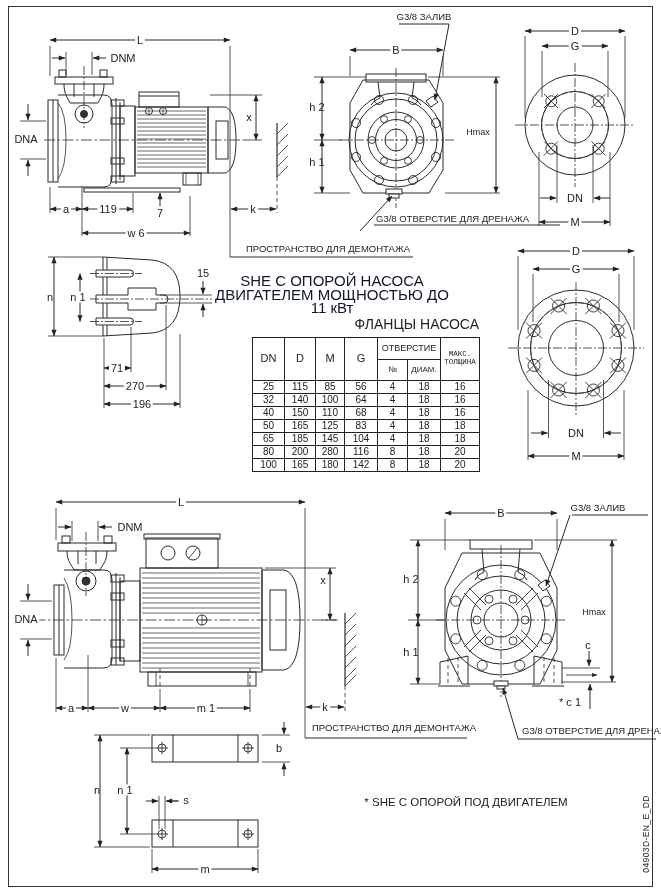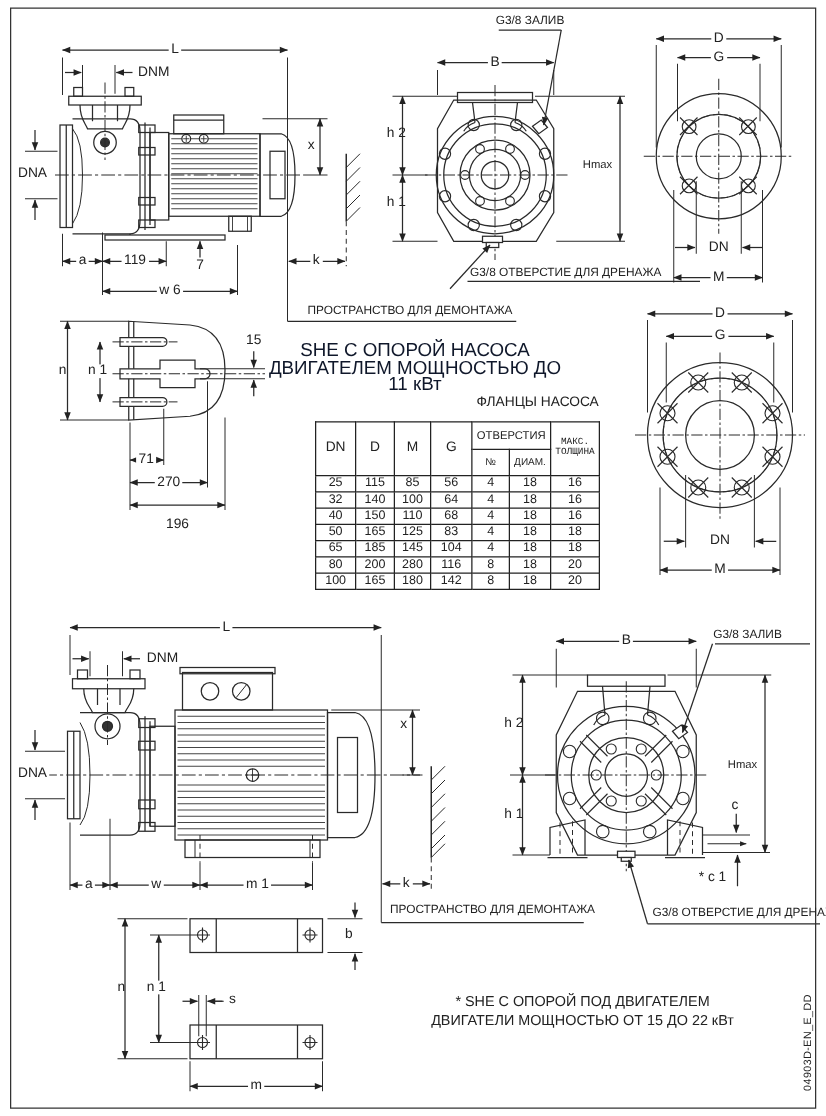--- a/index.html
+++ b/index.html
@@ -7,21 +7,21 @@
         font-family:"Liberation Sans","DejaVu Sans",sans-serif;color:#1e1e1e;}
   .sheet-border{position:absolute;left:8px;top:6px;width:643px;height:879px;border:1.2px solid #333;}
   svg.art{position:absolute;left:0;top:0;}
   .dim{position:absolute;transform:translate(-50%,-50%);font-size:11px;white-space:nowrap;color:#222;line-height:1;}
   .wb{background:#fff;padding:0 2px;}
   .sm{font-size:9px;}
   .cap{position:absolute;font-size:9.5px;white-space:nowrap;color:#222;line-height:1;}
   .capc{position:absolute;transform:translate(-50%,-50%);font-size:9.5px;white-space:nowrap;color:#222;line-height:1;}
   .head{position:absolute;transform:translateX(-50%);font-size:15px;white-space:nowrap;color:#0f172a;line-height:1;}
   .foot{position:absolute;transform:translateX(-50%);font-size:11.5px;white-space:nowrap;color:#222;line-height:1;}
-  .tbl-title{position:absolute;right:182px;top:317px;font-size:11px;color:#222;line-height:1;}
+  .tbl-title{position:absolute;right:182px;top:317px;font-size:14px;color:#222;line-height:1;}
   table.flange{position:absolute;left:252px;top:337px;border-collapse:collapse;table-layout:fixed;
                font-size:10px;color:#222;text-align:center;}
   table.flange th,table.flange td{border:1px solid #222;padding:0;line-height:1.05;font-weight:normal;}
   table.flange .h1{font-size:11px;}
   table.flange .h2{font-size:8px;}
   table.flange .h3{font-size:9px;}
   table.flange .hx{font-size:7.5px;font-family:Liberation Mono, monospace;}
   table.flange td{height:12px;margin-top:28px;}
   .vcode{position:absolute;left:646px;top:834px;transform:translate(-50%,-50%) rotate(-90deg);
          font-size:8.5px;letter-spacing:0.4px;color:#222;white-space:nowrap;}
@@ -488,21 +488,21 @@
         <col style="width:30px">
         <col style="width:33px">
         <col style="width:39px">
       </colgroup>
     <tbody>
         <tr style="height:22px">
       <th rowspan="2" class="h1">DN</th>
       <th rowspan="2" class="h1">D</th>
       <th rowspan="2" class="h1">M</th>
       <th rowspan="2" class="h1">G</th>
-      <th colspan="2" class="h3">ОТВЕРСТИЯ</th>
+      <th colspan="2" class="h3">ОТВЕРСТИЕ</th>
       <th rowspan="2" class="hx"><span>МАКС.</span><br><span>ТОЛЩИНА</span></th>
     </tr>
     <tr style="height:21px">
       <th class="h2">№</th>
       <th class="h2">ДИАМ.</th>
     </tr>
     <tr>
           <td>25</td>
           <td>115</td>
           <td>85</td>
@@ -566,21 +566,21 @@
           <td>20</td>
         </tr>
   </tbody>
     </table>
 
   <span class="dim" style="left:50px;top:297px">n</span>
   <span class="dim wb" style="left:78px;top:297px">n 1</span>
   <span class="dim" style="left:203px;top:273px">15</span>
   <span class="dim wb" style="left:117px;top:368px">71</span>
   <span class="dim wb" style="left:135px;top:386px">270</span>
-  <span class="dim wb" style="left:142px;top:420px">196</span>
+  <span class="dim wb" style="left:142px;top:404px">196</span>
 
   <span class="dim wb" style="left:576px;top:251px">D</span>
   <span class="dim wb" style="left:576px;top:269px">G</span>
   <span class="dim wb" style="left:576px;top:433px">DN</span>
   <span class="dim wb" style="left:576px;top:456px">M</span>
 
   <span class="dim wb" style="left:181px;top:502px">L</span>
   <span class="dim" style="left:130px;top:527px">DNM</span>
   <span class="dim wb" style="left:26px;top:619px">DNA</span>
   <span class="dim" style="left:323px;top:580px">x</span>
@@ -599,15 +599,14 @@
   <span class="cap" style="left:522px;top:726px">G3/8 ОТВЕРСТИЕ ДЛЯ ДРЕНАЖА</span>
   <span class="cap" style="left:312px;top:723px">ПРОСТРАНСТВО ДЛЯ ДЕМОНТАЖА</span>
 
   <span class="dim" style="left:279px;top:748px">b</span>
   <span class="dim" style="left:97px;top:790px">n</span>
   <span class="dim wb" style="left:125px;top:790px">n 1</span>
   <span class="dim" style="left:186px;top:800px">s</span>
   <span class="dim wb" style="left:205px;top:869px">m</span>
 
   <span class="foot" style="left:466px;top:797px">* SHE С ОПОРОЙ ПОД ДВИГАТЕЛЕМ</span>
-  <span class="foot" style="left:466px;top:812px">ДВИГАТЕЛИ МОЩНОСТЬЮ ОТ 15 ДО 22 кВт</span>
   <span class="vcode">04903D-EN_E_DD</span>
 </div>
 
 </body></html>

